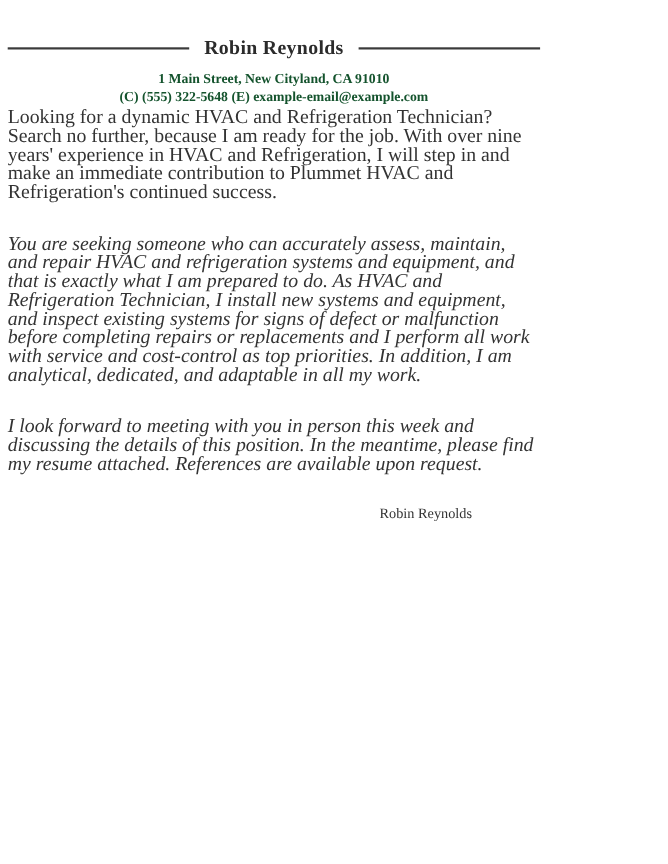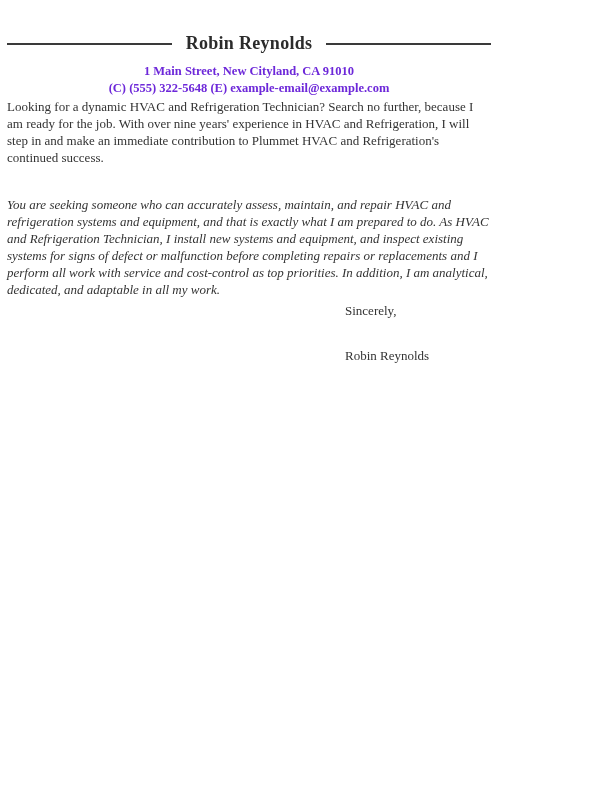--- a/index.html
+++ b/index.html
@@ -39,34 +39,34 @@
     color: #2b2b2b;
     letter-spacing: 0.3px;
     white-space: nowrap;
   }
   .header-address,
   .header-contact {
     text-align: center;
     font-weight: bold;
     font-size: 12.5px;
     line-height: 17px;
-    color: #6d28d9;
+    color: #14532d;
   }
   .header-address {
     margin-top: 9px;
   }
   
   .salutation {
     margin-top: 7px;
     font-size: 13px;
     line-height: 17px;
   }
   .para {
     margin: 1px 0 0 0;
-    font-size: 13px;
+    font-size: 18px;
     line-height: 17px;
     text-align: left;
   }
   .para + .para {
     margin-top: 30px;
     font-style: italic;
   }
   
   .signature-block {
     margin-top: 4px;
@@ -93,21 +93,21 @@
       <div class="header-address">1 Main Street, New Cityland, CA 91010</div>
       <div class="header-contact">(C) (555) 322-5648 (E) example-email@example.com</div>
     </div>
 
     <div class="letter-body">
 
       <p class="para">Looking for a dynamic HVAC and Refrigeration Technician? Search no further, because I am ready for the job. With over nine years' experience in HVAC and Refrigeration, I will step in and make an immediate contribution to Plummet HVAC and Refrigeration's continued success.</p>
 
       <p class="para">You are seeking someone who can accurately assess, maintain, and repair HVAC and refrigeration systems and equipment, and that is exactly what I am prepared to do. As HVAC and Refrigeration Technician, I install new systems and equipment, and inspect existing systems for signs of defect or malfunction before completing repairs or replacements and I perform all work with service and cost-control as top priorities. In addition, I am analytical, dedicated, and adaptable in all my work.</p>
 
+      <p class="para">I look forward to meeting with you in person this week and discussing the details of this position. In the meantime, please find my resume attached. References are available upon request.</p>
 
       <div class="signature-block">
-        <div class="closing">Sincerely,</div>
         <div class="signature-name">Robin Reynolds</div>
       </div>
     </div>
 
   </div>
 </div>
 
 </body></html>

